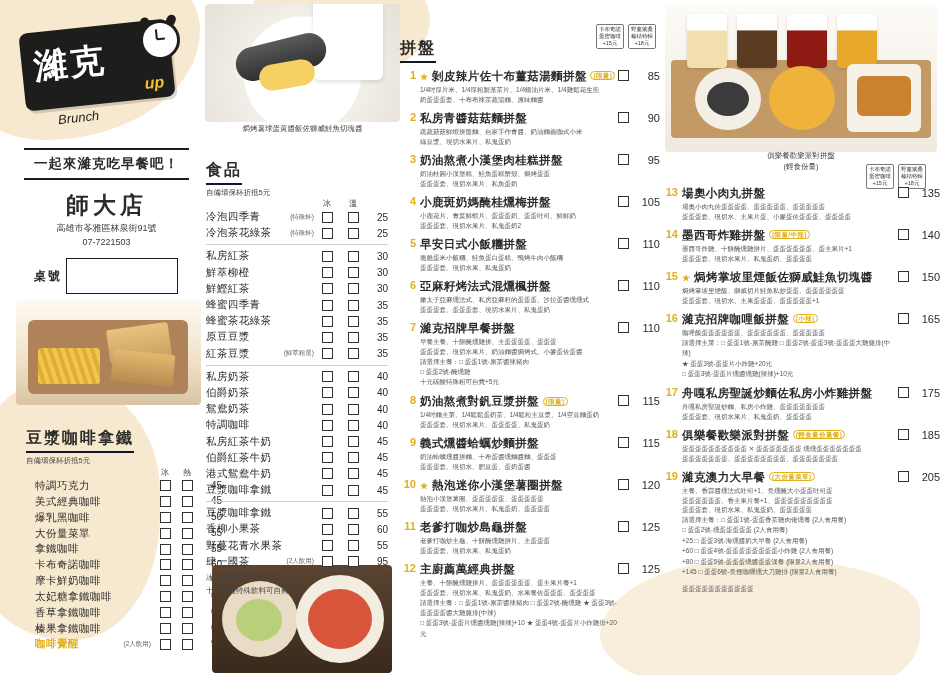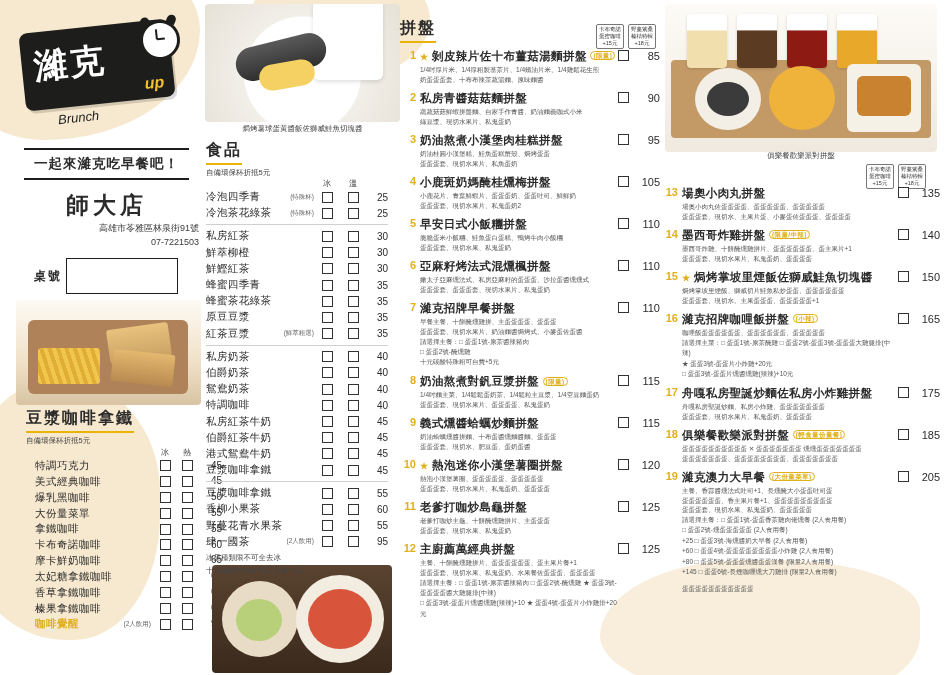--- a/index.html
+++ b/index.html
@@ -45,39 +45,39 @@
   .clock .bell{position:absolute;top:-7px;width:9px;height:9px;background:#1d1d1b;border-radius:50% 50% 0 0;}
   .clock .bell.l{left:-1px;transform:rotate(-30deg);}
   .clock .bell.r{right:-1px;transform:rotate(30deg);}
 
   .slogan{
     position:absolute;left:24px;top:148px;width:165px;text-align:center;
     border-top:2px solid #1d1d1b;border-bottom:2px solid #1d1d1b;padding:5px 0;
     font-size:13.5px;letter-spacing:1px;font-weight:bold;
   }
   .store-name{position:absolute;left:24px;top:190px;width:165px;text-align:center;font-size:23px;font-weight:bold;letter-spacing:4px;}
-  .store-addr{position:absolute;left:14px;top:222px;width:185px;text-align:right;font-size:9px;color:#3a3a3a;line-height:1.5;}
+  .store-addr{position:absolute;left:14px;top:222px;width:185px;text-align:center;font-size:9px;color:#3a3a3a;line-height:1.5;}
 
   .tablebox-label{position:absolute;left:34px;top:268px;font-size:12px;font-weight:bold;letter-spacing:2px;}
   .tablebox{position:absolute;left:66px;top:258px;width:110px;height:34px;border:1.5px solid #1d1d1b;background:#fff;}
 
   .photo{position:absolute;border-radius:4px;overflow:hidden;}
   .ph-sandwich{left:16px;top:300px;width:185px;height:105px;
     background:
       radial-gradient(circle at 30% 70%, #e9c98c 0 14px, transparent 15px),
       linear-gradient(180deg,#fdfaf4 0%,#f1e3cb 55%,#d8c4a3 100%);
   }
   .ph-sandwich .plate{position:absolute;left:12px;top:20px;width:160px;height:74px;background:#b0825a;border-radius:6px;}
   .ph-sandwich .fries{position:absolute;left:22px;top:48px;width:62px;height:36px;background:
      repeating-linear-gradient(72deg,#f0c64e 0 4px,#e0ae34 4px 8px);border-radius:3px;}
   .ph-sandwich .sw1{position:absolute;left:92px;top:26px;width:62px;height:34px;background:linear-gradient(180deg,#e9c27e,#caa162);transform:rotate(-8deg);border-radius:3px;}
   .ph-sandwich .sw2{position:absolute;left:96px;top:52px;width:62px;height:32px;background:linear-gradient(180deg,#e4b86f,#b88a50);transform:rotate(6deg);border-radius:3px;}
 
   .sec-title{font-size:16px;font-weight:bold;letter-spacing:2px;}
-  .sec-underline{border-bottom:2px solid #eab308;display:inline-block;padding-bottom:2px;}
+  .sec-underline{border-bottom:2px solid #0f172a;display:inline-block;padding-bottom:2px;margin-top:20px;}
 
   .coffee-sec{position:absolute;left:26px;top:408px;width:196px;}
   .coffee-note{font-size:7.5px;color:#444;margin-top:3px;}
   .hdr-row{display:flex;font-size:8px;color:#444;margin-top:1px;}
   .hdr-row .sp{flex:1;}
   .hdr-row .h{width:22px;text-align:center;}
   .m-row{display:flex;align-items:center;font-size:10.5px;line-height:1.28;padding:1.2px 0;}
   .m-row .nm{flex:1;letter-spacing:.5px;margin-left:9px;}
   .m-row .bx{width:22px;display:flex;justify-content:center;}
   .m-row .pr{width:24px;text-align:right;font-size:10px;}
@@ -712,20 +712,21 @@
     <div class="plateA">
         <i></i>
       </div>
       <div class="plateB"></div>
       <div class="plateC">
         <i></i>
       </div>
   </div>
   <div class="cap-strip">
     <div>俱樂餐歡樂派對拼盤</div>
+    <div>(輕食份量)</div>
   </div>
 
   <div class="chip-row" style="left:596px;top:24px;">
     <span class="chip">卡布奇諾<br>蛋蜜咖啡<br>+15元</span>
     <span class="chip">野蔓紫桑<br>榛桔特輯<br>+18元</span>
   </div>
   <div class="chip-row" style="left:866px;top:164px;">
     <span class="chip">卡布奇諾<br>蛋蜜咖啡<br>+15元</span>
     <span class="chip">野蔓紫桑<br>榛桔特輯<br>+18元</span>
   </div>

